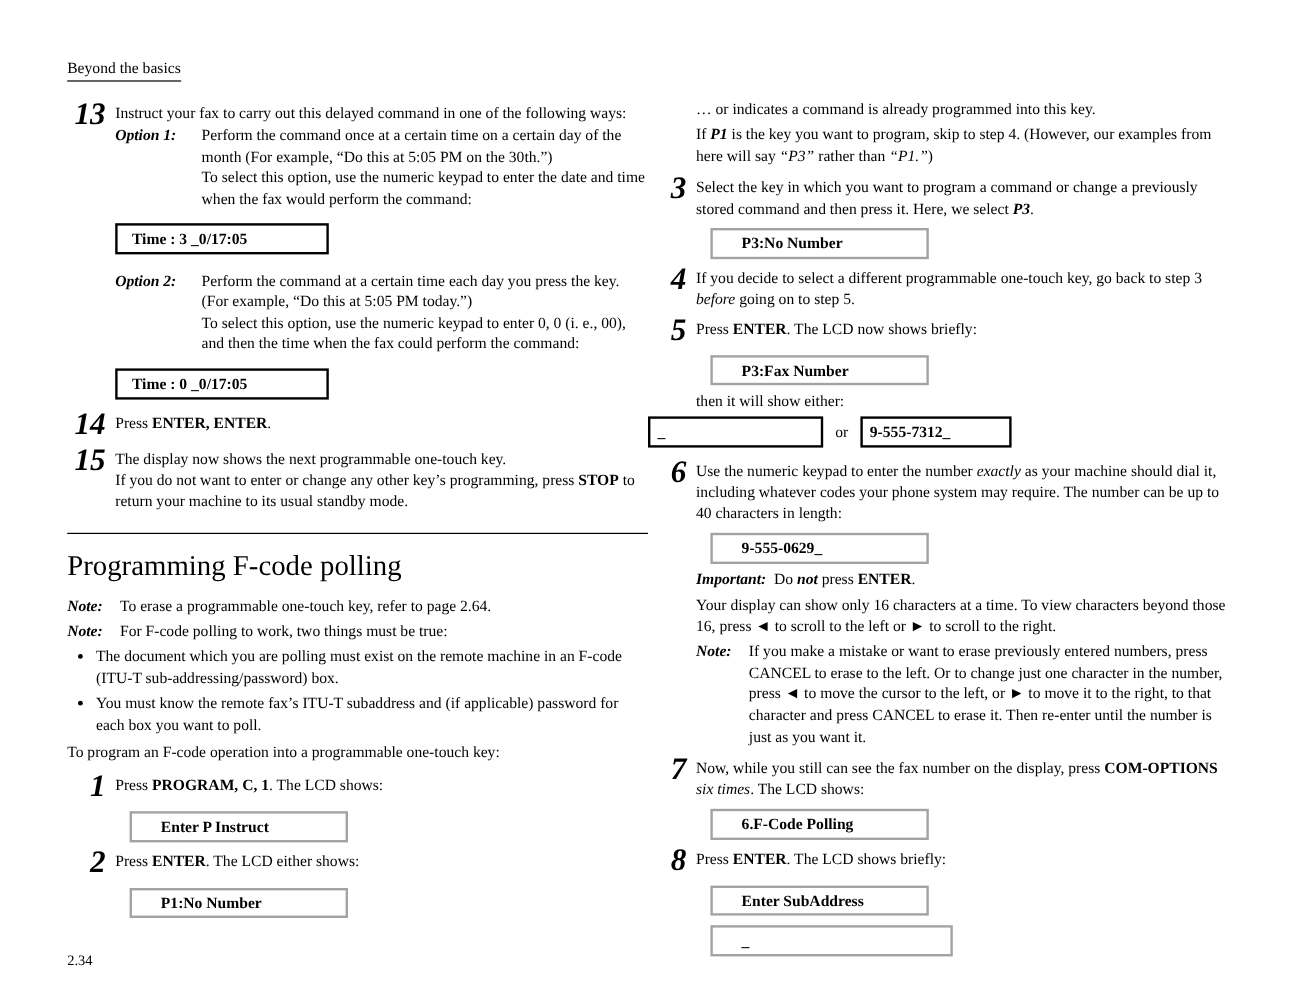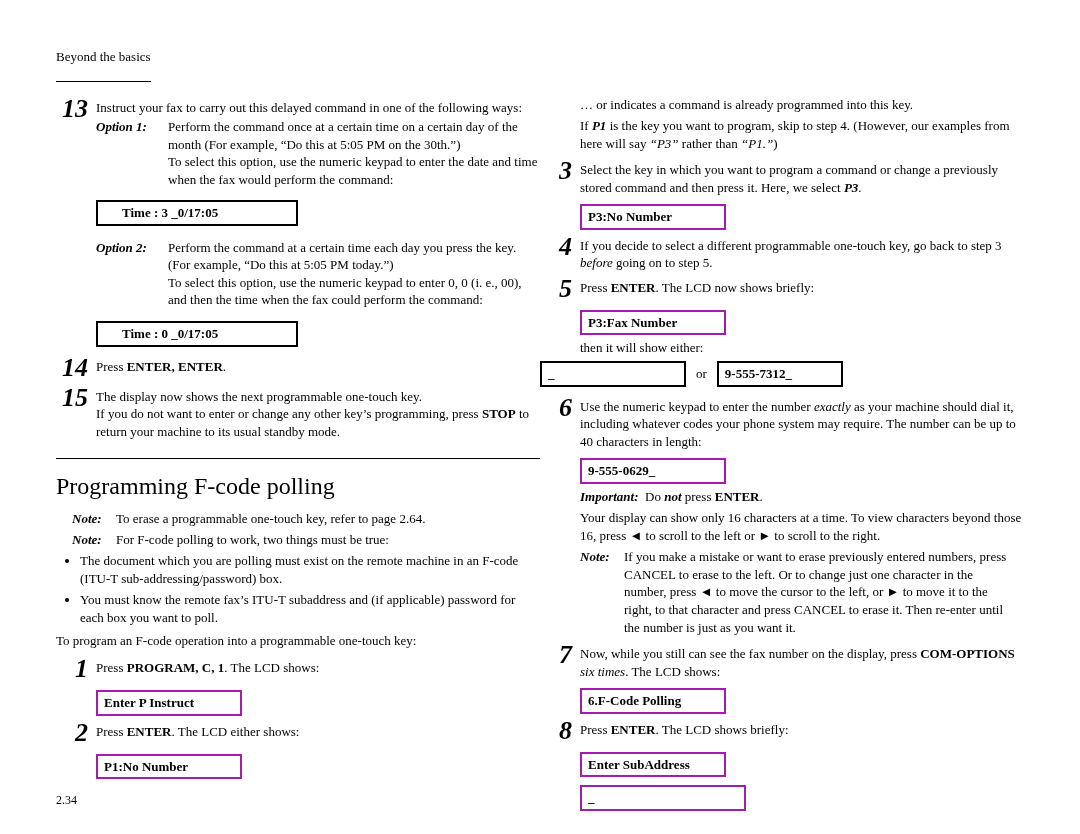--- a/index.html
+++ b/index.html
@@ -1,31 +1,31 @@
 <!DOCTYPE html>
 <html><head>
 <meta charset="utf-8">
 <style>
 body{margin:0;padding:0;background:#fff;font-family:"Times New Roman",serif;color:#000;width:1080px;height:834px;box-sizing:border-box;padding:48px 56px 30px 56px;font-size:13px;line-height:1.35}
-.header{font-size:13px;border-bottom:1px solid #000;display:inline-block;margin-bottom:14px;padding-bottom:15px}
+.header{font-size:13px;border-bottom:1px solid #000;display:inline-block;margin-bottom:14px;padding-bottom:1px}
 .cols{display:flex;}
 .col{flex:1;min-width:0}
 .step{display:flex;margin-bottom:4px}
 .step-num{font:italic bold 26px "Times New Roman",serif;width:32px;flex-shrink:0;text-align:right;margin-right:8px;line-height:1}
 .step-body{flex:1;padding-top:3px}
 .option-row{display:flex;margin:2px 0 2px 0}
 .option-label{font-weight:bold;font-style:italic;width:72px;flex-shrink:0}
 .option-body{flex:1}
-.lcd{border:2px solid #000;font-weight:bold;padding:2px 24px;display:inline-block;margin:6px 0 8px 0;min-width:150px}
-.lcd-small{border:2px solid #a21caf;font-weight:bold;padding:2px 6px;display:inline-block;margin:4px 0;min-width:130px}
+.lcd{border:2px solid #000;font-weight:bold;padding:2px 12px;display:inline-block;margin:6px 0 8px 0;min-width:150px}
+.lcd-small{border:2px solid #a3a3a3;font-weight:bold;padding:2px 24px;display:inline-block;margin:4px 12px;min-width:130px}
 .lcd-inline{border:2px solid #000;font-weight:bold;padding:2px 6px;display:inline-block;margin:2px 0;min-width:110px}
 hr{border:none;border-top:1px solid #000;margin:18px 0 14px 0}
 h2{font:normal 24px "Times New Roman",serif;margin:0 0 10px 0}
 h2 .sc{font-variant:small-caps}
-.note-row{display:flex;margin:3px 16px}
+.note-row{display:flex;margin:3px 0}
 .note-label{font-weight:bold;font-style:italic;width:44px;flex-shrink:0}
 .note-body{flex:1}
 ul{margin:4px 0 6px 24px;padding:0}
 li{margin-bottom:4px}
 .sc{font-variant:small-caps}
 .smcaps{font-variant:small-caps;font-weight:bold}
 .pagenum{position:absolute;bottom:26px;left:56px;font-size:12px}
 .indent-step{margin-left:40px}
 .afteror{display:inline-flex;align-items:center;gap:10px;margin:2px 0 6px 0}
 </style>

